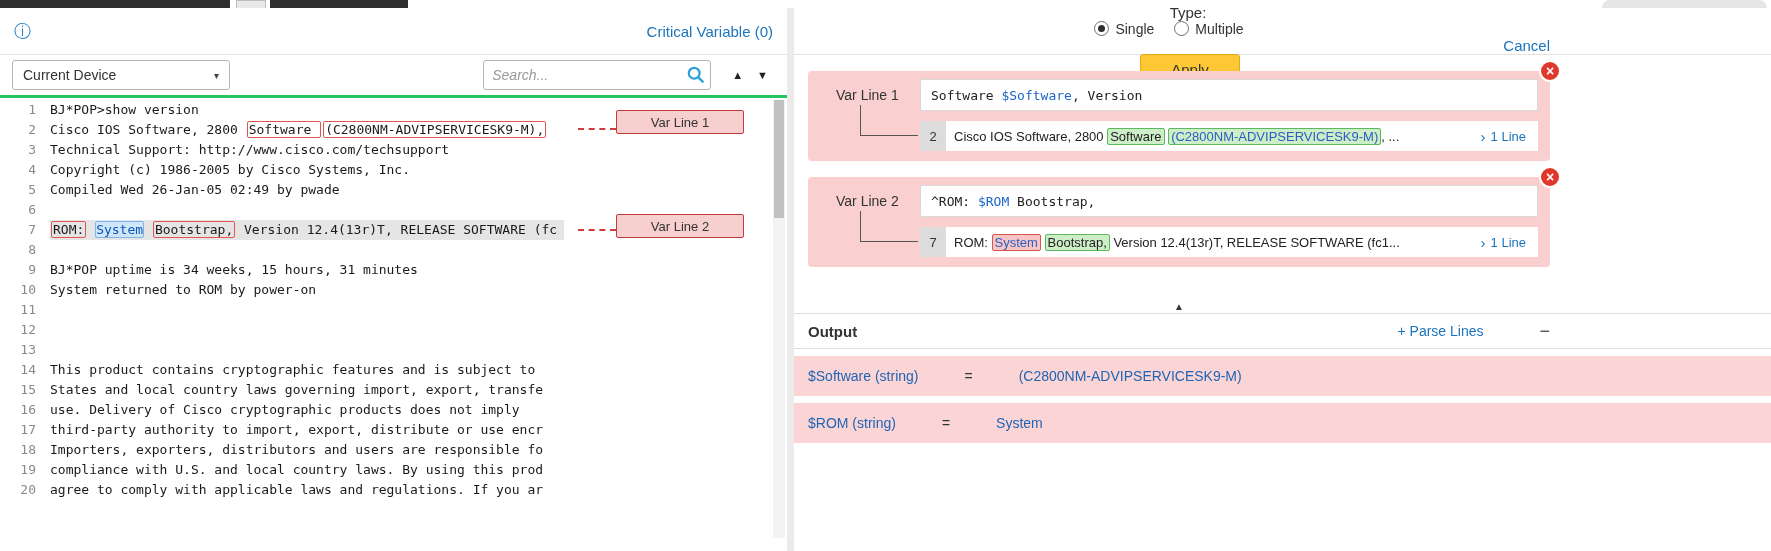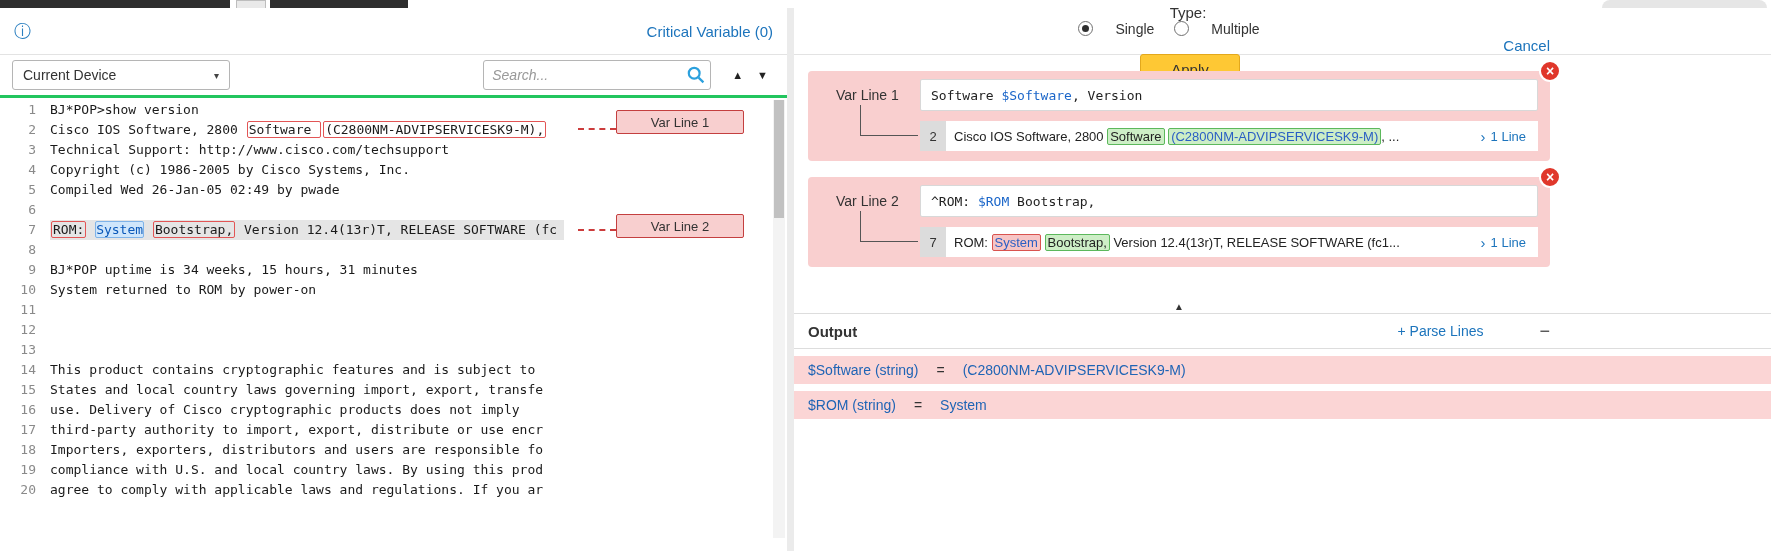--- a/index.html
+++ b/index.html
@@ -60,21 +60,21 @@
 
   
   .right-panel { flex:1; display:flex; flex-direction:column; background:#fff; }
   .rp-header { height:47px; flex:none; border-bottom:1px solid #e3e3e3; display:flex; align-items:center; }
   .rp-header-inner { width:770px; display:flex; align-items:center; padding:0 14px;flex-direction:column; }
   .fld-label { font-size:15px; color:#333; margin-right:8px; }
   .name-input { width:190px; height:28px; border:1px solid #b5b5b5; border-radius:2px;
     padding:0 8px; font-size:14px; color:#222; font-family:"Liberation Sans", sans-serif; outline:none; }
   .type-label { margin-left:26px; }
   .radio-group { display:flex; align-items:center; }
-  .radio-opt { display:flex; align-items:center; margin-right:20px; cursor:pointer;gap:16px; }
+  .radio-opt { display:flex; align-items:center; margin-right:20px; cursor:pointer; }
   .radio-circle { width:15px; height:15px; border:1px solid #707070; border-radius:50%;
     position:relative; margin-right:6px; background:#fff; flex:none; }
   .radio-circle.sel::after { content:''; position:absolute; left:3px; top:3px; right:3px; bottom:3px;
     background:#2f2f2f; border-radius:50%; }
   .radio-text { font-size:14px; color:#333; }
   .cancel-link { margin-left:auto; color:#1c74bc; font-size:15px; cursor:pointer; }
   .apply-btn { margin-left:22px; width:100px; height:32px; background:#fec834; border:1px solid #e3a81c;
     border-radius:3px; color:#333; font-size:15px; display:flex; align-items:center; justify-content:center; cursor:pointer; }
   .hamburger { margin-left:18px; cursor:pointer; display:flex; flex-direction:column; }
   .hamburger span { display:block; width:18px; height:2px; background:#555; margin:2px 0; }
@@ -108,22 +108,22 @@
   
   .output-header { position:relative; margin-top:30px; border-top:1px solid #ddd; border-bottom:1px solid #ddd;
     height:36px; display:flex; align-items:center; flex:none; }
   .output-header-inner { width:770px; display:flex; align-items:center; padding:0 14px; }
   .collapse-arrow { position:absolute; top:-13px; left:372px; font-size:10px; color:#333;
     background:#fff; padding:0 8px; cursor:pointer; }
   .output-title { font-size:15px; font-weight:bold; color:#333; }
   .parse-lines { margin-left:auto; color:#1c74bc; font-size:14px; cursor:pointer; }
   .minus-btn { margin-left:56px; color:#444; font-size:18px; cursor:pointer; }
   .output-rows { padding-top:7px; }
-  .output-row { height:28px; background:#fbd5d5; margin-bottom:7px; display:flex; align-items:center;
-    padding-left:14px; font-size:14px; }
+  .output-row { height:40px; background:#fbd5d5; margin-bottom:7px; display:flex; align-items:center;
+    padding-left:14px; font-size:14px;gap:28px; }
   .o-name { color:#1f64b5; }
   .o-eq { color:#333; margin:0 18px; }
   .o-val { color:#1f64b5; }
 </style>
 </head>
 <body>
 
 <div class="top-strip">
   <div class="tab-seg tab-dark1"></div>
   <div class="tab-seg tab-light"></div>

